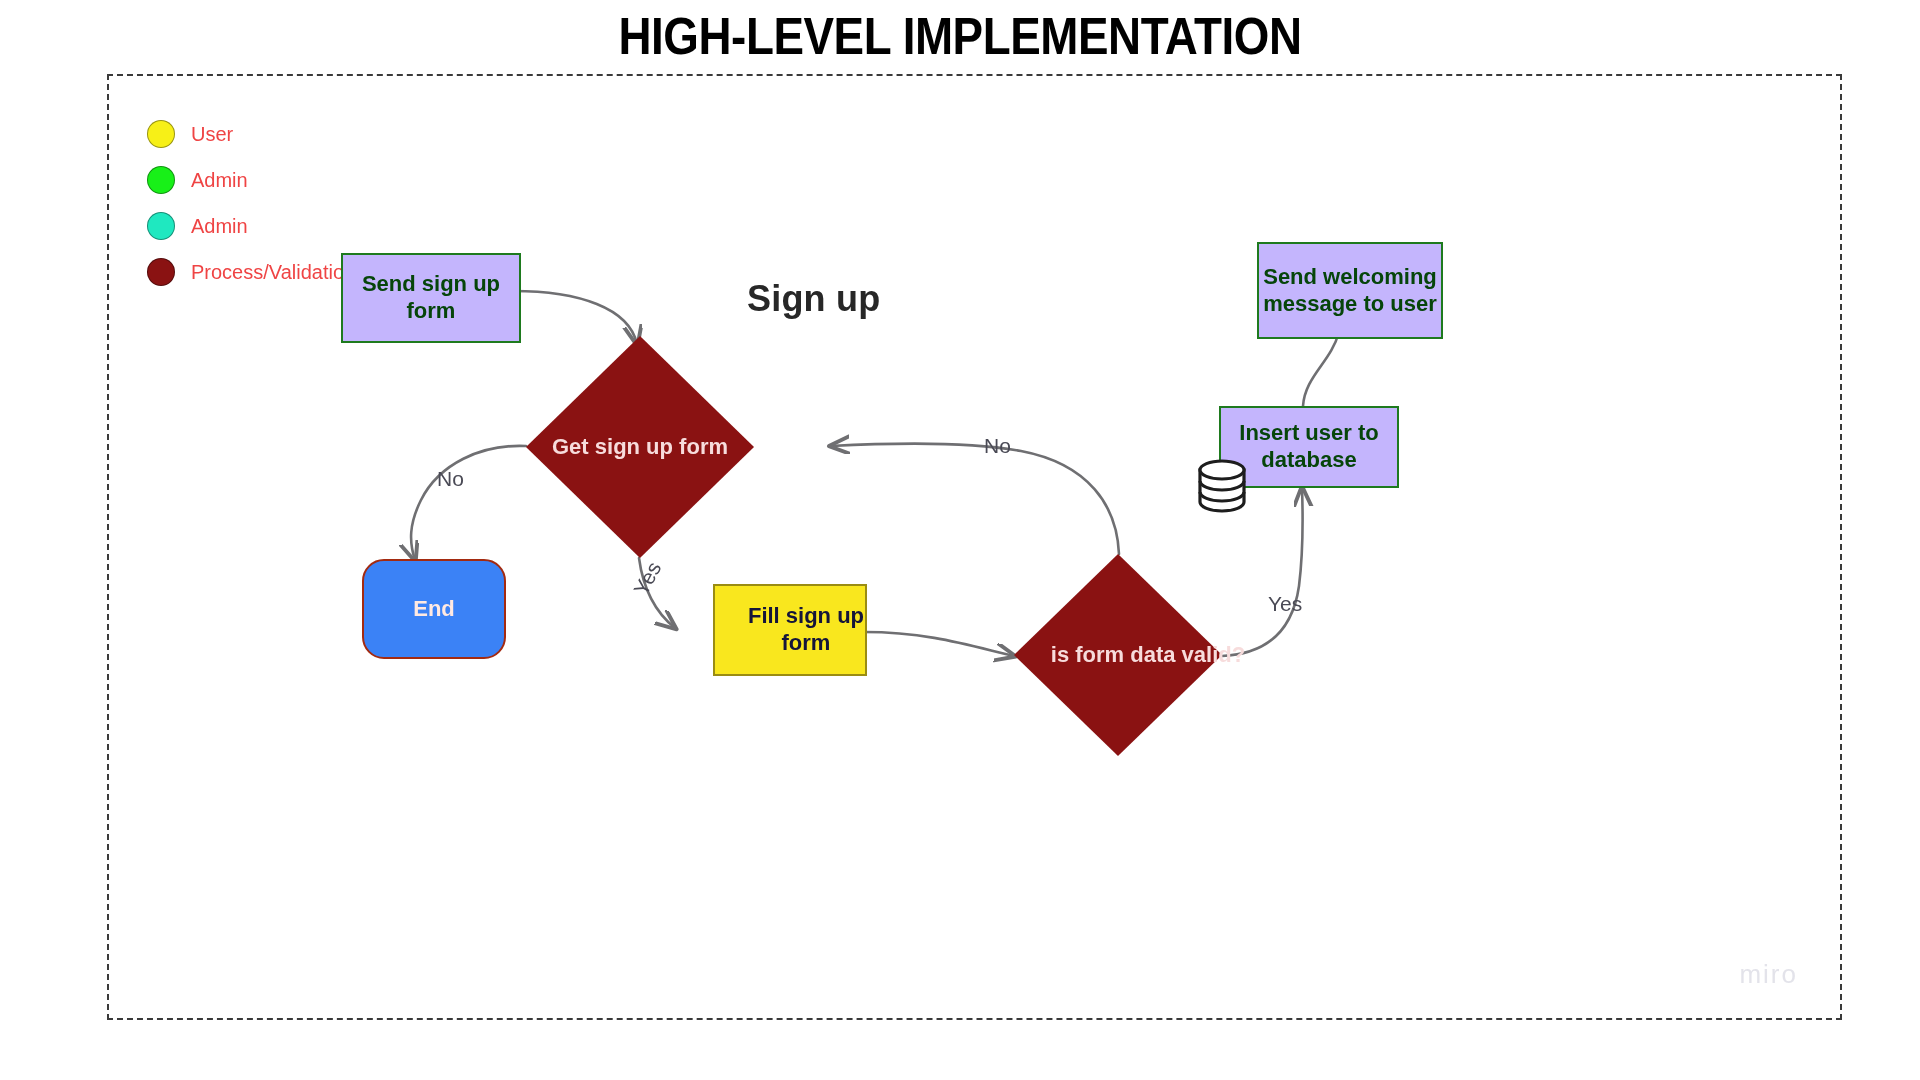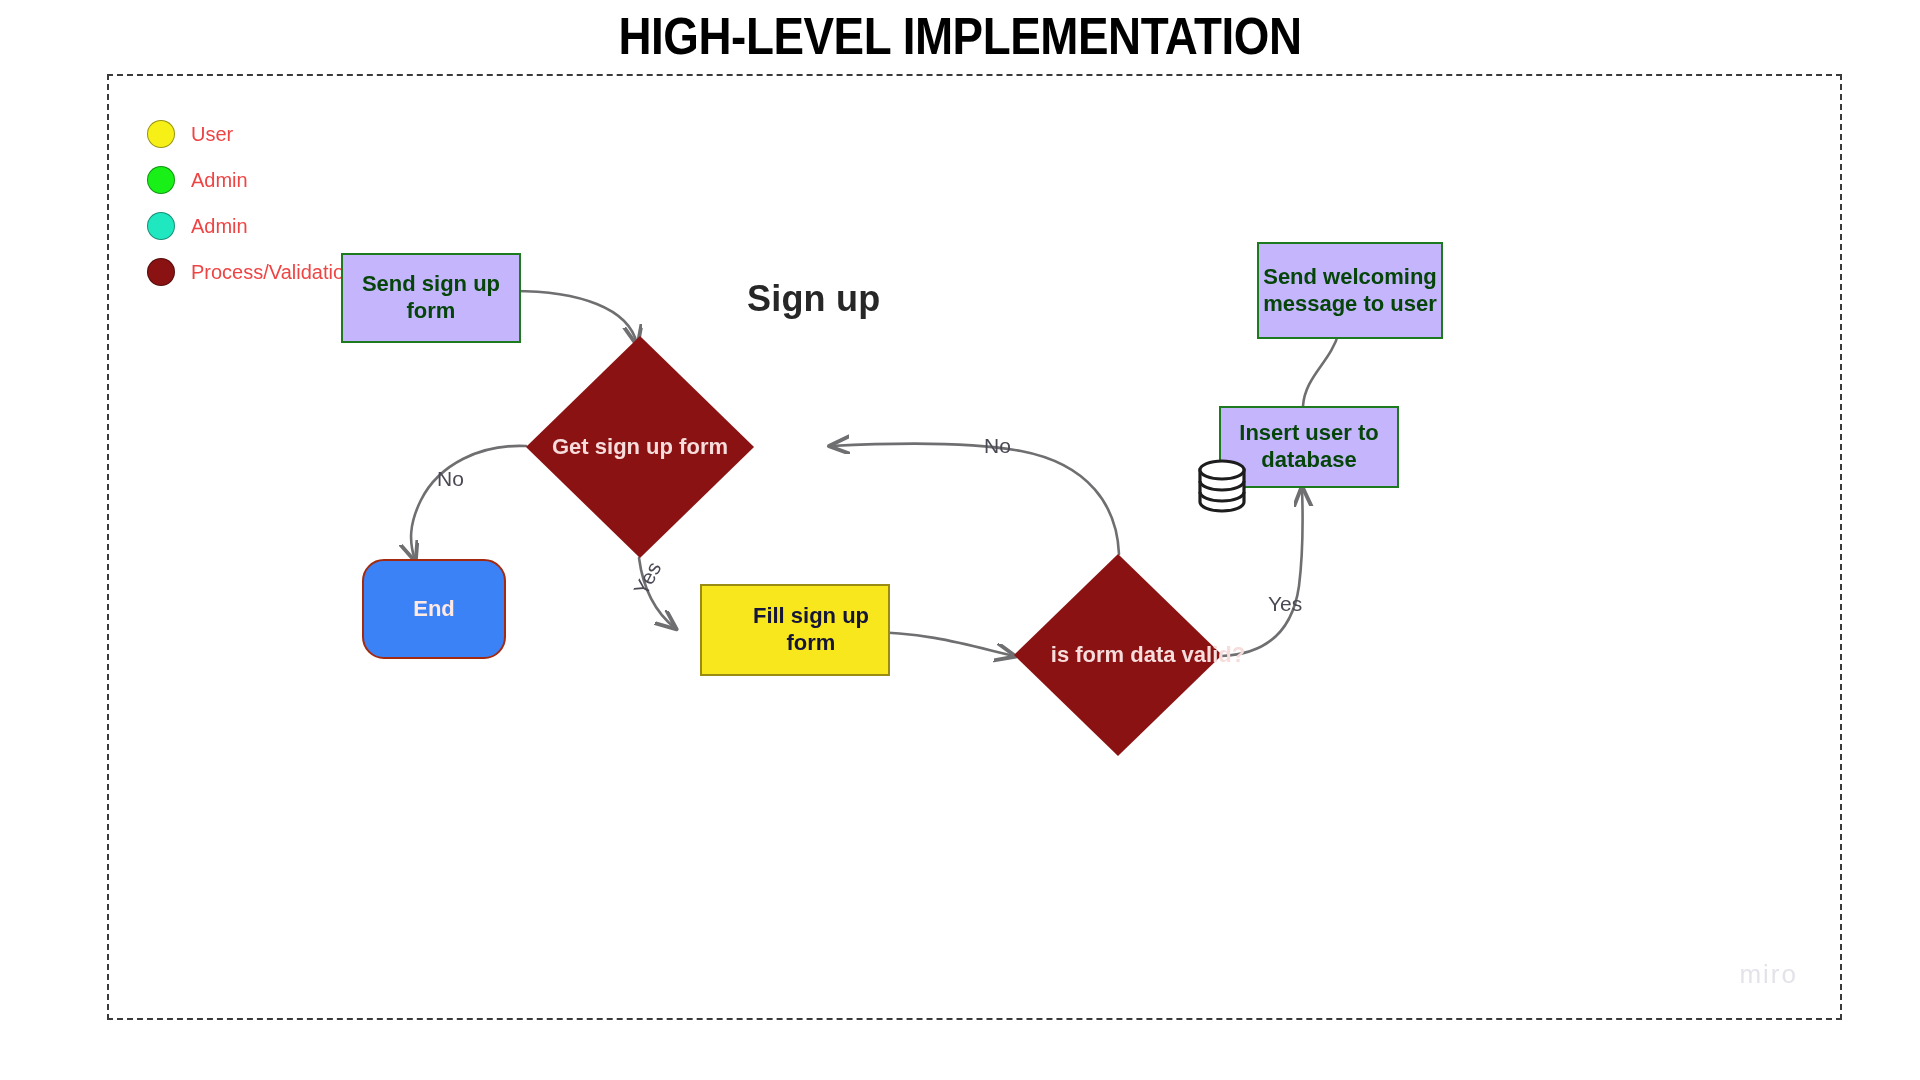--- a/index.html
+++ b/index.html
@@ -154,21 +154,21 @@
 
     <div class="diamond-wrap" style="left:417px;top:260px;width:228px;height:222px;">
       <div class="diamond-shape"></div>
       <div class="diamond-text">Get sign up form</div>
     </div>
 
     <div class="node end-node" style="left:253px;top:483px;width:144px;height:100px;">
       <span>End</span>
     </div>
 
-    <div class="node rect yellow" style="left:591px;top:508px;width:190px;height:92px;padding-left:32px;">
+    <div class="node rect yellow" style="left:604px;top:508px;width:154px;height:92px;padding-left:32px;">
       <span>Fill sign up form</span>
     </div>
 
     <div class="diamond-wrap" style="left:905px;top:478px;width:208px;height:202px;">
       <div class="diamond-shape"></div>
       <div class="diamond-text" style="padding:0 30px;">is form data valid?</div>
     </div>
 
     <div class="node rect green" style="left:1110px;top:330px;width:180px;height:82px;">
       <span>Insert user to database</span>

